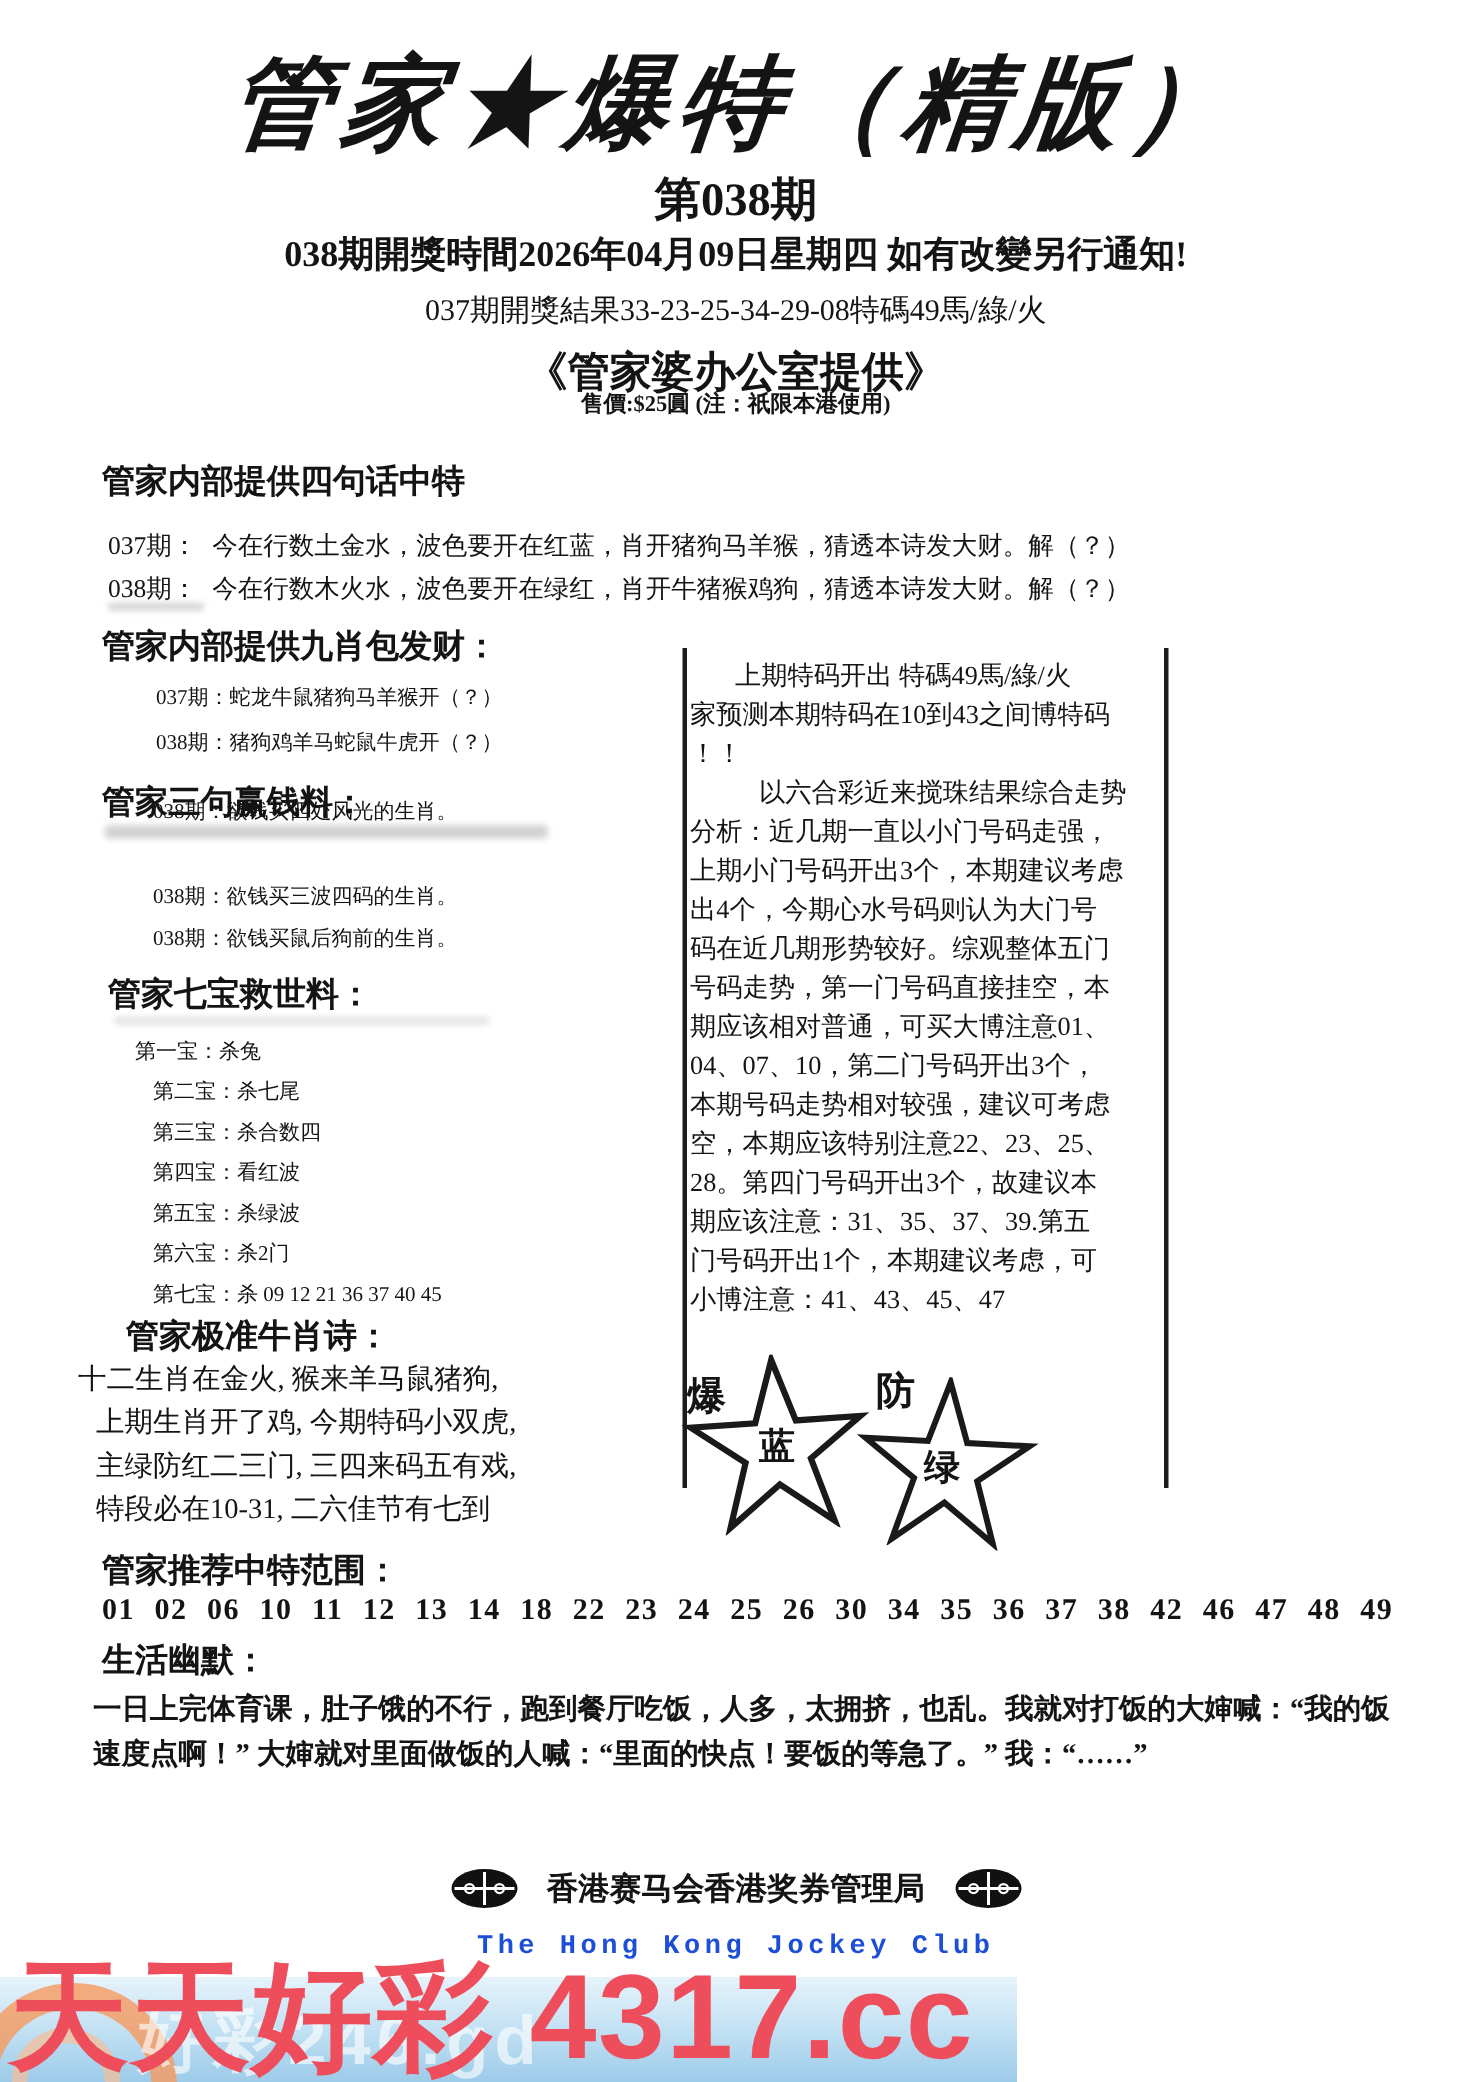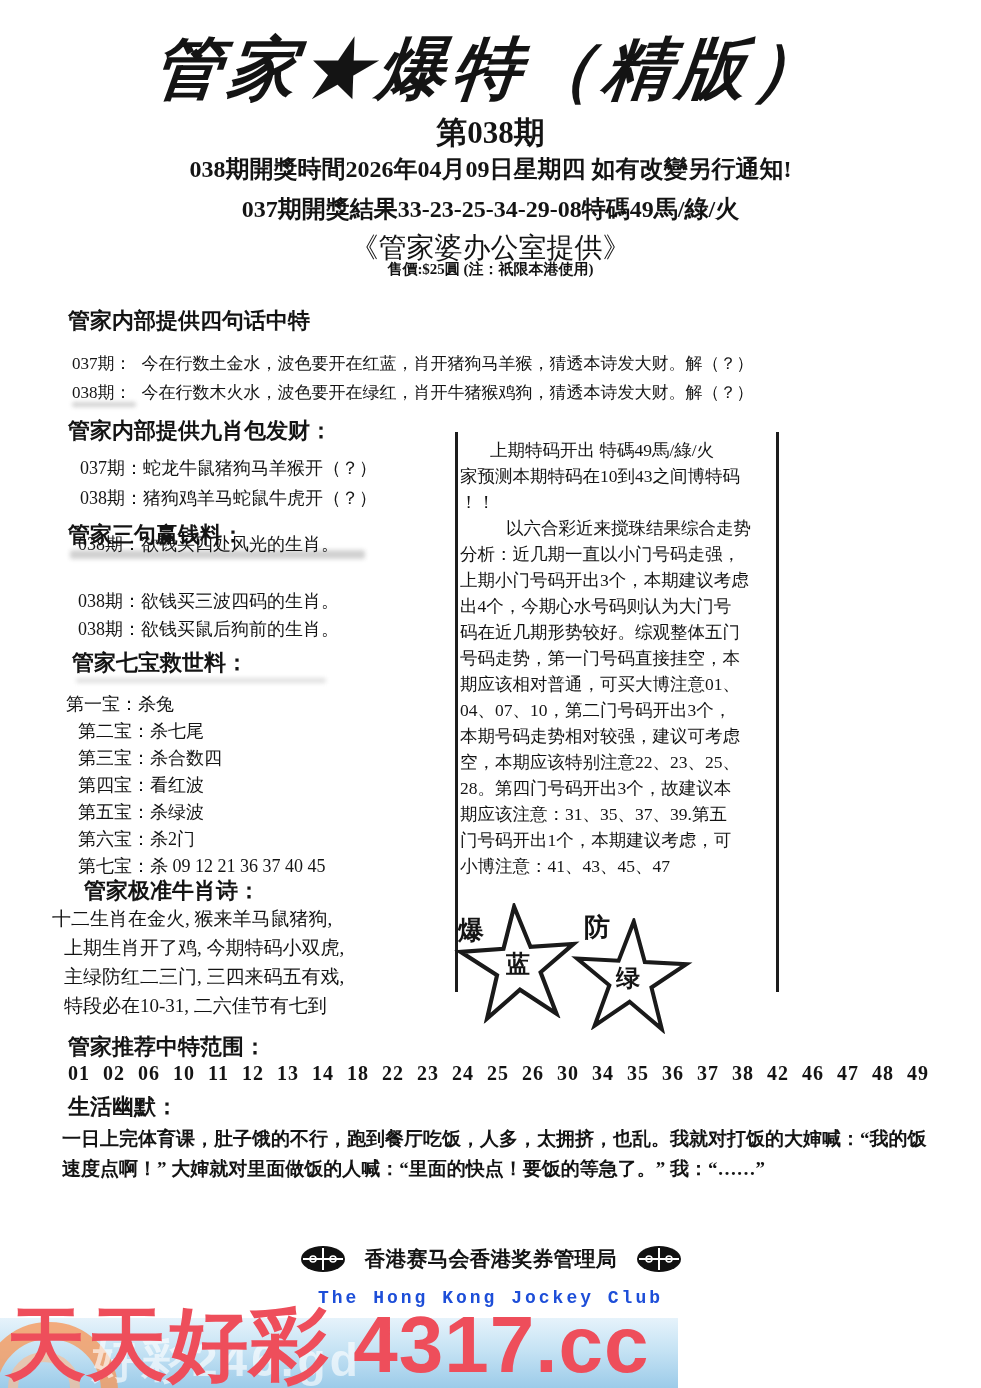--- a/index.html
+++ b/index.html
@@ -6,28 +6,28 @@
   .page{position:relative;width:981px;height:1388px;background:#fff;overflow:hidden;
         font-family:"Liberation Serif",serif;color:#141414;}
   .abs{position:absolute;}
   .ctr{left:0;width:100%;text-align:center;}
   .mono{font-family:"Liberation Mono",monospace;}
 
   .masthead{top:24px;font-size:68px;font-weight:bold;font-style:italic;
             letter-spacing:7px;transform:skewX(-6deg);white-space:nowrap;}
   .issue{top:112px;font-size:31px;font-weight:bold;}
   .hline1{top:153px;font-size:24px;font-weight:bold;}
-  .hline2{top:193px;font-size:24px;font-weight:bold;}
-  .provider{top:229px;font-size:28px;font-weight:400;}
+  .hline2{top:193px;font-size:20px;font-weight:normal;}
+  .provider{top:229px;font-size:28px;font-weight:700;}
   .price{top:260px;font-size:15px;font-weight:bold;}
 
   .sec-h{font-size:22px;font-weight:bold;font-family:"Liberation Sans",sans-serif;white-space:nowrap;}
   .row{font-size:17px;white-space:nowrap;}
   .row .lbl{margin-right:10px;}
-  .row18{font-size:18px;white-space:nowrap;}
+  .row18{font-size:14px;white-space:nowrap;margin-left:24px;}
   .poem{font-size:19px;white-space:nowrap;}
 
   .vline{width:3px;background:#1c1c1c;}
   .an-line{font-size:17.5px;line-height:26px;white-space:nowrap;}
   .ind1{text-indent:30px;}
   .ind2{text-indent:46px;}
 
   .smear{background:#9a9a9a;filter:blur(2px);opacity:.45;border-radius:2px;}
 
   .star-label{font-size:26px;font-weight:bold;font-family:"Liberation Sans",sans-serif;}

